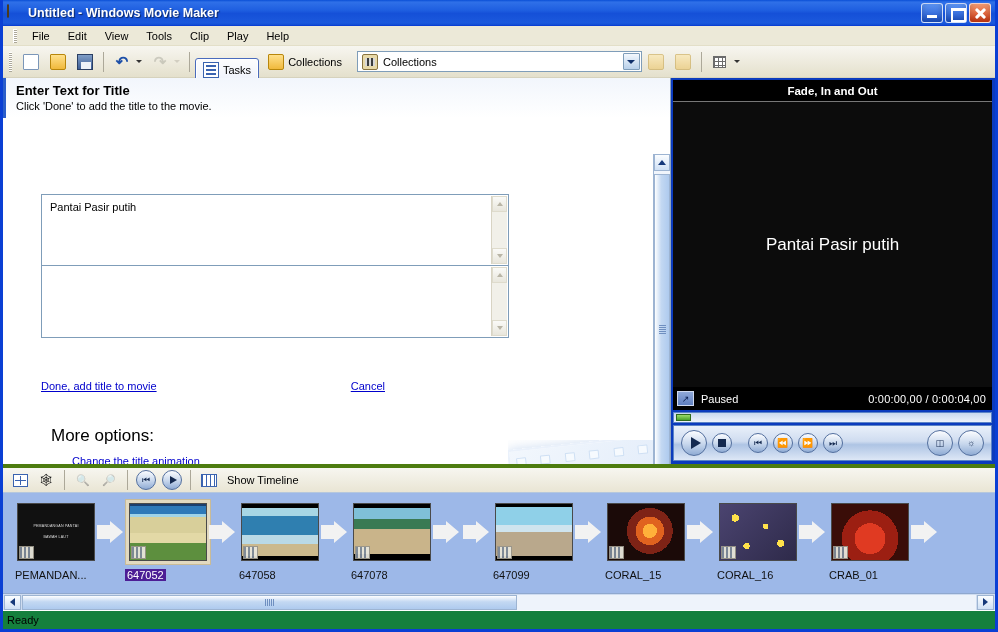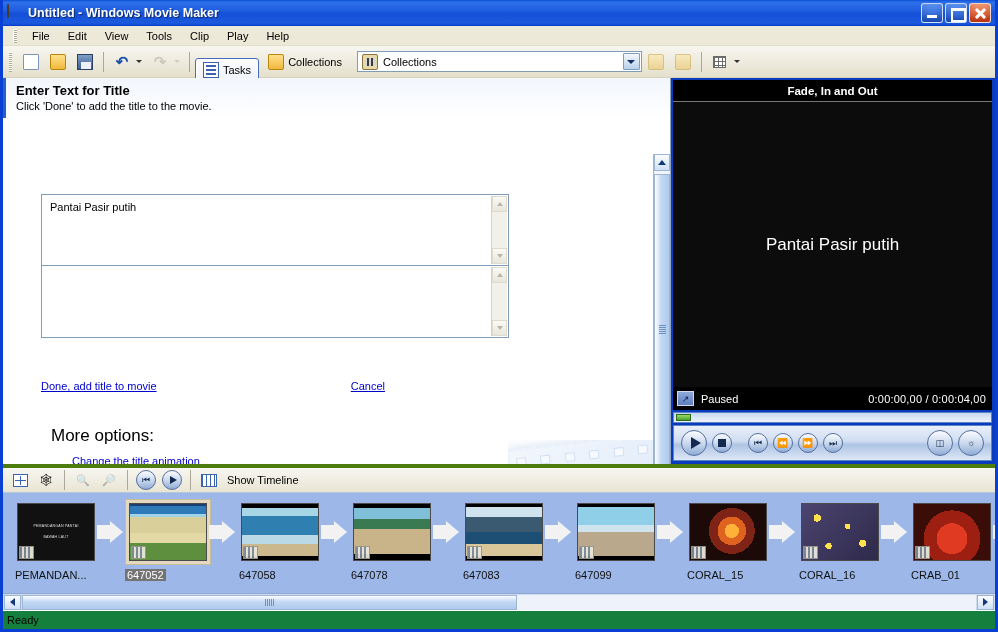--- a/index.html
+++ b/index.html
@@ -304,21 +304,21 @@
     position: absolute; left: 1px; bottom: 1px; width: 15px; height: 13px;
     background: #e9e7dc; border: 1px solid #9a968a;
     background-image:
       linear-gradient(to right, #7e8a99 0 2px, transparent 2px 4px, #7e8a99 4px 6px, transparent 6px 8px, #7e8a99 8px 10px, transparent 10px 13px);
     opacity: .95;
   }
   .clip-name {
     font-size: 11px; color: #101010; margin-top: 4px; padding: 0 2px;
     white-space: nowrap;
   }
-  .clip.selected .clip-name { background: #737373; color: #fff; }
+  .clip.selected .clip-name { background: #4c1d95; color: #fff; }
   .arrow-sep {
     width: 30px; height: 58px; flex: none;
     display: flex; align-items: center; justify-content: center; margin-top: 4px;
   }
   .arrow-shape {
     width: 26px; height: 22px; background: #f2f2f2;
     clip-path: polygon(0 4px, 13px 4px, 13px 0, 26px 11px, 13px 22px, 13px 18px, 0 18px);
   }
   
   .img { position: absolute; inset: 0; }
@@ -678,29 +678,20 @@
           <div class="img t-647078"></div>
           <span class="clip-badge"></span>
         </div>
           </div>
         <div class="clip-name">647078</div>
       </div>
       <div class="arrow-sep">
           <span class="arrow-shape"></span>
         </div>
 
-      <div class="clip">
-        <div class="clip-box">
-            <div class="clip-frame">
-          <div class="img t-647083"></div>
-          <span class="clip-badge"></span>
-        </div>
-          </div>
-        <div class="clip-name">647083</div>
-      </div>
       <div class="arrow-sep">
           <span class="arrow-shape"></span>
         </div>
 
       <div class="clip">
         <div class="clip-box">
             <div class="clip-frame">
           <div class="img t-647099"></div>
           <span class="clip-badge"></span>
         </div>

